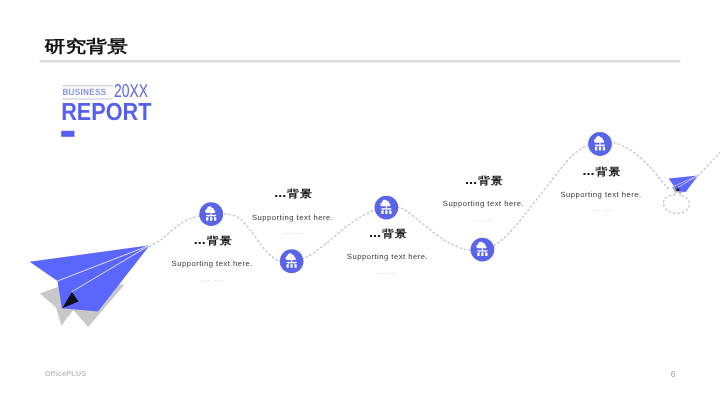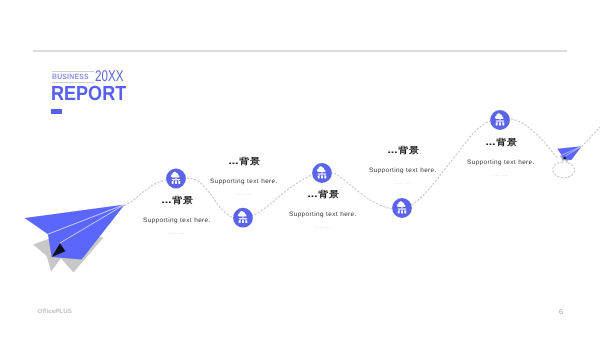--- a/index.html
+++ b/index.html
@@ -27,20 +27,21 @@
 .node-heading{font-family:"DejaVu Sans",sans-serif;font-size:10px;font-weight:bold;color:#1c1c1c;letter-spacing:0.8px;white-space:nowrap;line-height:10px;height:10px;}
 .node-heading span{display:inline-block;transform:scaleY(0.84);transform-origin:center bottom;margin-left:1.5px;}
 .node-body{font-size:6.4px;letter-spacing:0.4px;color:#363636;white-space:nowrap;line-height:1;margin-top:12.4px;}
 .node-sub{font-size:7px;color:#c9c9c9;white-space:nowrap;line-height:1;margin-top:4.4px;letter-spacing:0.35px;}
 </style>
 </head>
 <body>
 
 <div class="slide">
 
+  <div id="page-title"><span>研究背景</span></div>
   <div id="title-divider"></div>
 
   <div id="brand">
     <div class="brand-rule" id="brand-rule-top"></div>
     <div class="brand-rule" id="brand-rule-bot"></div>
     <div id="brand-business">BUSINESS</div>
     <div id="brand-year">20XX</div>
     <div id="brand-report">REPORT</div>
     <div id="brand-dash"></div>
   </div>

